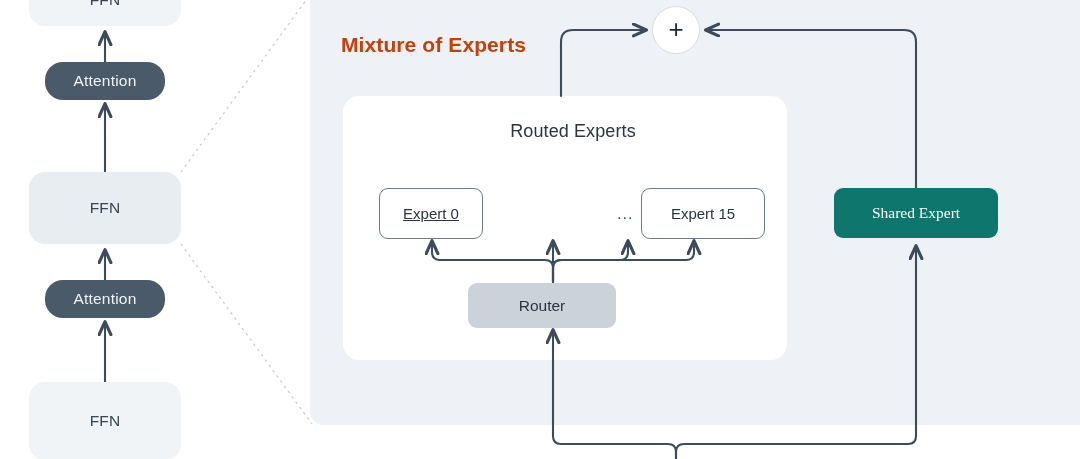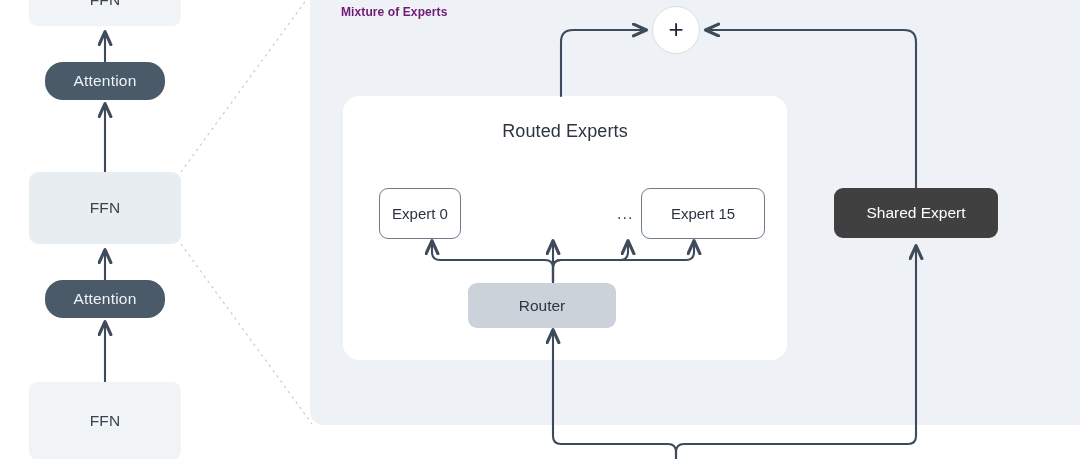--- a/index.html
+++ b/index.html
@@ -31,21 +31,21 @@
     position: absolute;
     box-sizing: border-box;
     display: flex;
     align-items: center;
     justify-content: center;
     text-align: center;
     line-height: 1.1;
   }
   .ffn-box {
     background: #f1f4f7;
-    border-radius: 9px;
+    border-radius: 16px;
     color: #394450;
     font-size: 15.5px;
     letter-spacing: .2px;
   }
   .ffn-box.highlight {
     background: #e8edf2;
   }
   .attn-box {
     background: #4a5a68;
     border-radius: 18px;
@@ -55,25 +55,26 @@
   }
 
   
   .moe-panel {
     position: absolute;
     background: #eef1f5;
     border-radius: 14px;
   }
   .moe-title {
     position: absolute;
-    color: #701a75;
-    font-size: 12px;
+    color: #c2410c;
+    font-size: 21px;
     font-weight: 700;
     letter-spacing: .1px;
     white-space: nowrap;
+    margin-top: 28px;
   }
   .routed-card {
     position: absolute;
     background: #ffffff;
     border-radius: 16px;
   }
   .routed-title {
     position: absolute;
     color: #2b3440;
     font-size: 18px;
@@ -110,28 +111,29 @@
     border-radius: 9px;
     display: flex;
     align-items: center;
     justify-content: center;
     color: #2b3440;
     font-size: 15.5px;
   }
   .shared-box {
     position: absolute;
     box-sizing: border-box;
-    background: #404040;
+    background: #0f766e;
     border-radius: 9px;
     display: flex;
     align-items: center;
     justify-content: center;
     color: #ffffff;
     font-size: 15.5px;
     white-space: nowrap;
+    font-family: Liberation Serif, serif;
   }
   .plus-circle {
     position: absolute;
     box-sizing: border-box;
     background: #ffffff;
     border: 1.3px solid #d9dee4;
     border-radius: 50%;
     display: flex;
     align-items: center;
     justify-content: center;
@@ -188,23 +190,23 @@
   <div class="node attn-box" style="left:45px; top:62px; width:120px; height:38px;">Attention</div>
 
   <div class="node ffn-box highlight" style="left:29px; top:172px; width:152px; height:72px;">FFN</div>
 
   <div class="node attn-box" style="left:45px; top:280px; width:120px; height:38px;">Attention</div>
 
   <div class="node ffn-box" style="left:29px; top:382px; width:152px; height:78px;">FFN</div>
 
   <div class="moe-title" style="left:341px; top:5px;">Mixture of Experts</div>
 
-  <div class="routed-title" style="left:343px; top:121px; width:444px;">Routed Experts</div>
-
-  <div class="expert-box" style="left:379px; top:188px; width:82px; height:51px;">Expert 0</div>
+  <div class="routed-title" style="left:343px; top:121px; width:444px;padding-left:8px;">Routed Experts</div>
+
+  <div class="expert-box" style="left:379px; top:188px; width:104px; height:51px;text-decoration:underline;">Expert 0</div>
 
 
   <div class="ellipsis-dots" style="left:617px; top:206px;">...</div>
 
   <div class="expert-box" style="left:641px; top:188px; width:124px; height:51px;">Expert 15</div>
 
   <div class="router-box" style="left:468px; top:283px; width:148px; height:45px;">Router</div>
 
   <div class="shared-box" style="left:834px; top:188px; width:164px; height:50px;">Shared Expert</div>
 

